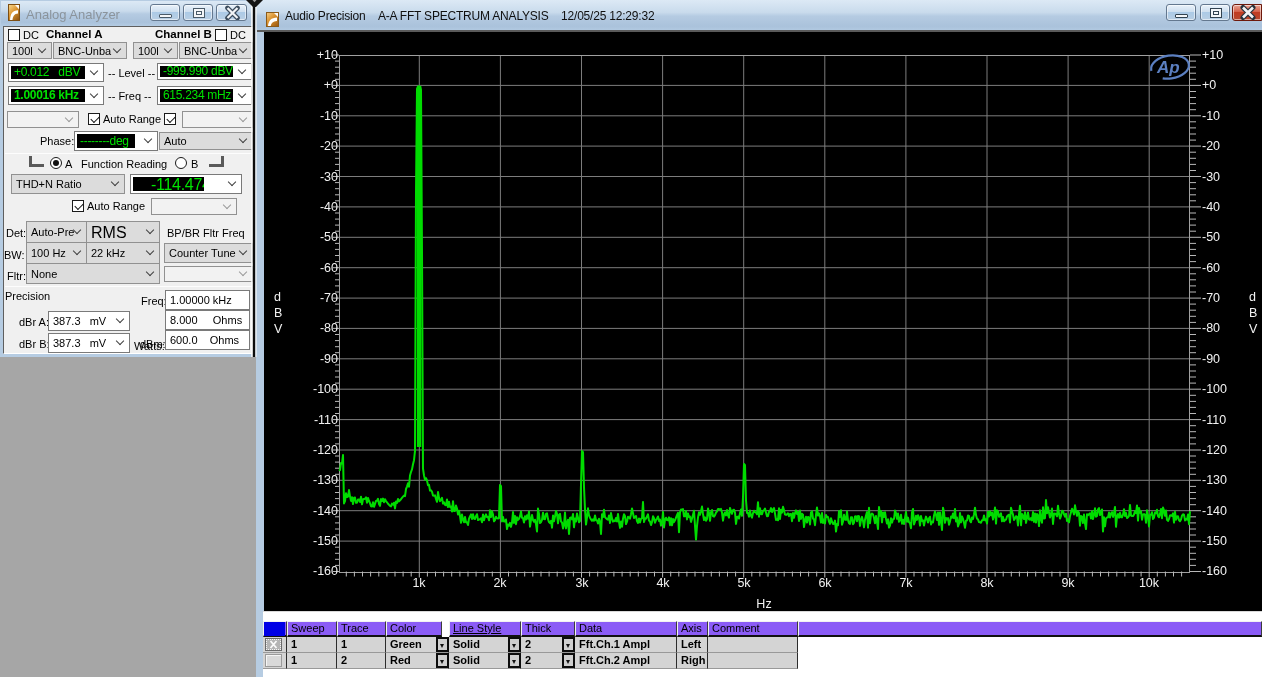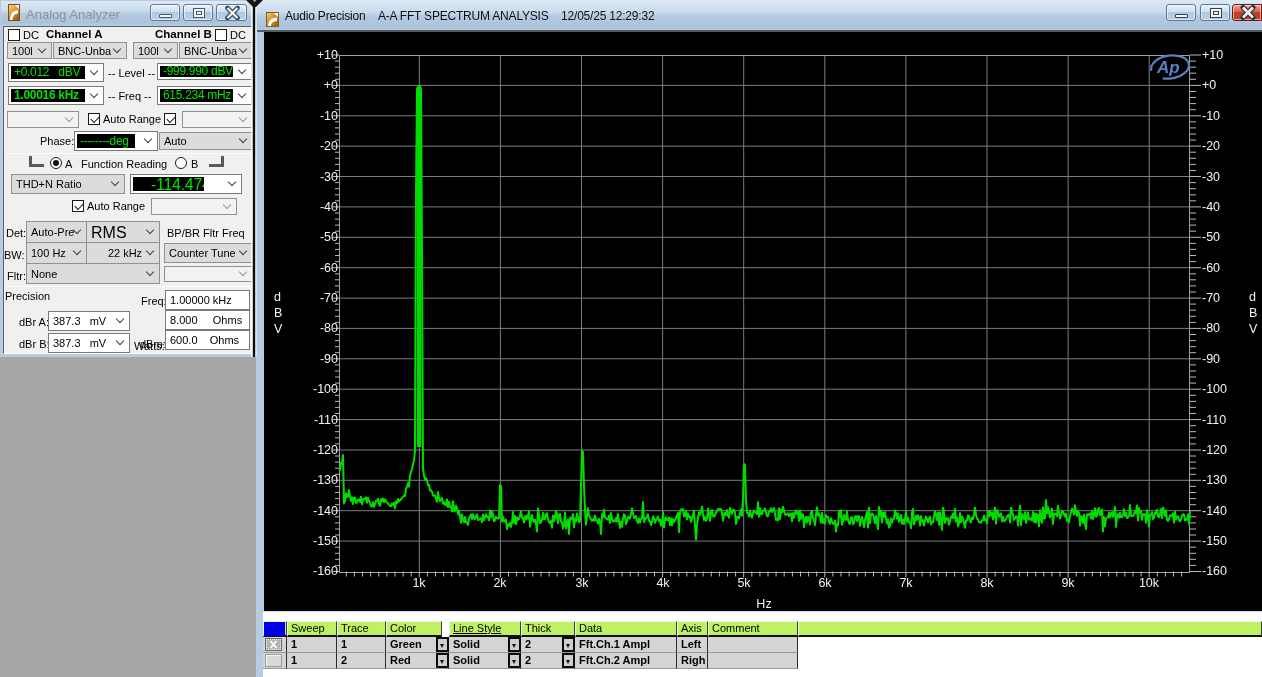--- a/index.html
+++ b/index.html
@@ -29,21 +29,21 @@
   .cb.ck:before { content:""; position:absolute; left:2px; top:2px; width:7px; height:4px;
         border-left:1.6px solid #111; border-bottom:1.6px solid #111; transform:rotate(-45deg); }
   .lbl { position:absolute; font-size:11px; color:#000; white-space:nowrap; }
   .blbl { position:absolute; font-size:11.5px; font-weight:bold; color:#000; white-space:nowrap; }
   .radio { position:absolute; width:12px; height:12px; border-radius:50%; background:#fff; border:1px solid #1a1a1a; }
   .radio.on:before { content:""; position:absolute; left:2px; top:2px; width:6px; height:6px; border-radius:50%; background:#111; }
   .box { position:absolute; background:#fff; border:1px solid #7a7a7a; font-size:11px; color:#000;
          line-height:18px; padding-left:4px; white-space:nowrap; }
   .sep { position:absolute; height:1px; background:#c8c8c8; border-bottom:1px solid #fdfdfd; }
   
-  .th { position:absolute; background:#bef264; border-top:1px solid #f2f2f2; border-left:1px solid #f2f2f2;
+  .th { position:absolute; background:#8b5cf6; border-top:1px solid #f2f2f2; border-left:1px solid #f2f2f2;
         border-right:1px solid #3c3c3c; border-bottom:2px solid #111; font-size:11px; color:#000;
         line-height:13px; padding-left:3px; white-space:nowrap; overflow:hidden; }
   .td { position:absolute; background:#d4d4d4; border-right:1px solid #2c2c2c; border-bottom:1px solid #999;
         font-size:11px; font-weight:bold; color:#000; line-height:15px; padding-left:4px; white-space:nowrap; overflow:hidden; }
   .mini { position:absolute; width:13px; height:15px; background:#cicic; background:#cfcfcf; border:2px solid #0c0c0c; }
   .mini:before { content:""; position:absolute; left:2px; top:5px; width:0; height:0;
           border-left:2.8px solid transparent; border-right:2.8px solid transparent; border-top:4px solid #111; }
 </style>
 </head>
 <body>
@@ -276,21 +276,21 @@
       <div class="lbl" style="left:83px;top:173px;">Auto Range</div>
       <div class="dd empty" style="left:147px;top:171px;width:86px;height:17px;padding-top:1px;font-size:11px;">
         <span class="chev"></span>
       </div>
       <div class="lbl" style="left:2px;top:200px;">Det:</div>
       <div class="lbl" style="left:0px;top:222px;">BW:</div>
       <div class="lbl" style="left:3px;top:243px;">Fltr:</div>
       <div class="dd" style="left:22px;top:194px;width:61px;height:22px;padding-top:3px;font-size:11px;">Auto-Pre<span class="chev"></span></div>
       <div class="dd" style="left:82px;top:194px;width:74px;height:22px;padding-top:3px;font-size:16px;">RMS<span class="chev"></span></div>
       <div class="dd" style="left:22px;top:215px;width:61px;height:22px;padding-top:3px;font-size:11px;">100 Hz<span class="chev"></span></div>
-      <div class="dd" style="left:82px;top:215px;width:74px;height:22px;padding-top:3px;font-size:11px;text-align:center;">22 kHz<span class="chev"></span></div>
+      <div class="dd" style="left:82px;top:215px;width:74px;height:22px;padding-top:3px;font-size:11px;">22 kHz<span class="chev"></span></div>
       <div class="dd" style="left:22px;top:236px;width:134px;height:21px;padding-top:3px;font-size:11px;">None<span class="chev"></span></div>
       <div class="lbl" style="left:163px;top:200px;">BP/BR Fltr Freq</div>
       <div class="dd" style="left:160px;top:216px;width:89px;height:20px;padding-top:2px;font-size:11px;">Counter Tune<span class="chev"></span></div>
       <div class="dd empty" style="left:160px;top:239px;width:89px;height:16px;padding-top:0px;font-size:11px;">
         <span class="chev"></span>
       </div>
       <div class="sep" style="left:1px;top:259px;width:247px;"></div>
       <div class="lbl" style="left:1px;top:263px;">Precision</div>
       <div class="lbl" style="left:137px;top:268px;">Freq:</div>
       <div class="box" style="left:161px;top:263px;width:85px;height:20px;line-height:18px;">1.00000 kHz</div>

